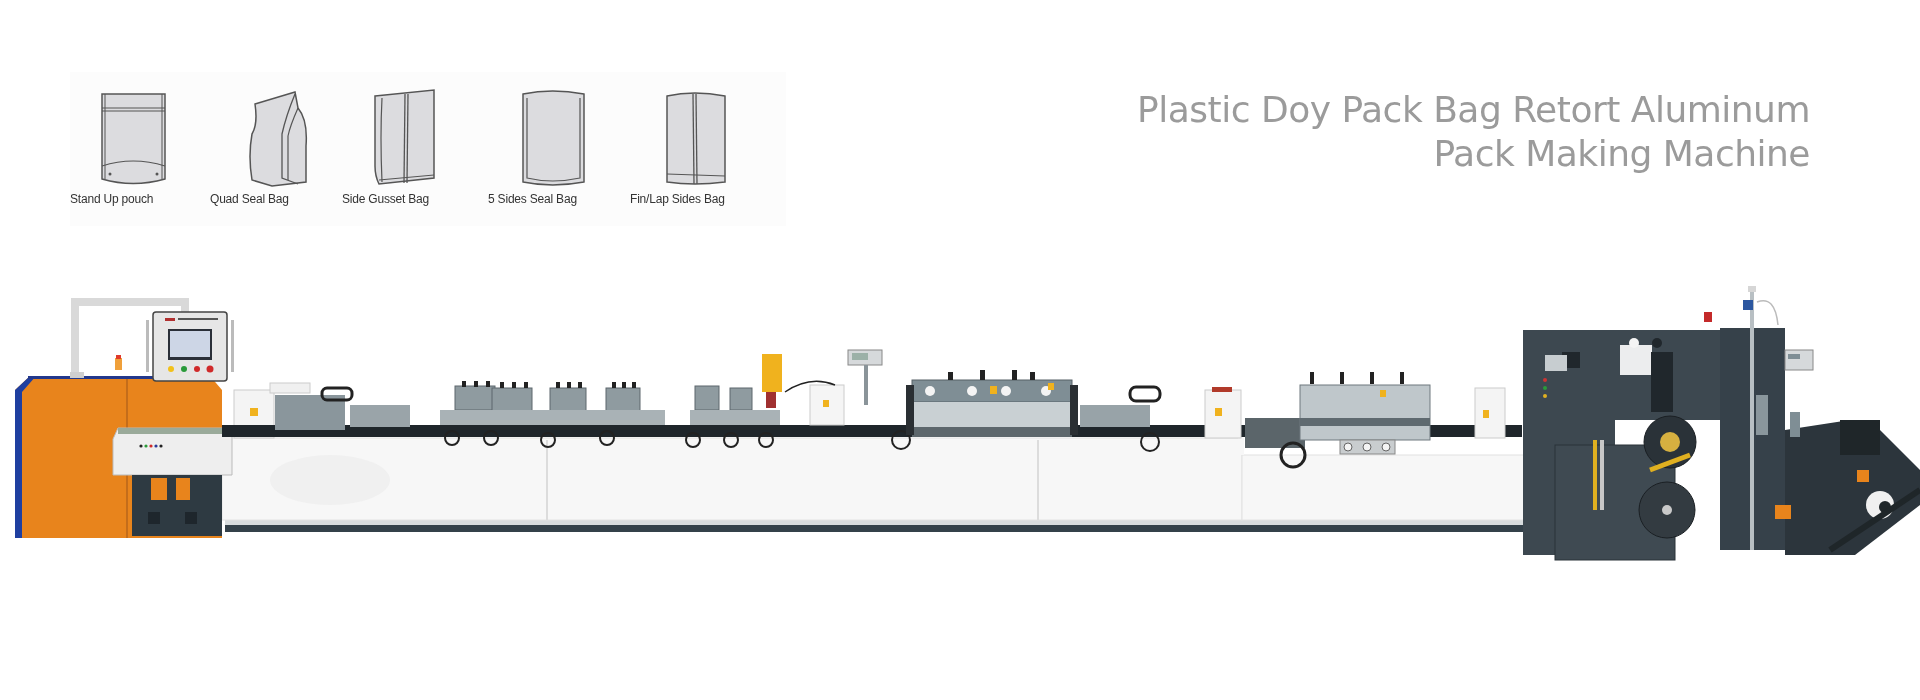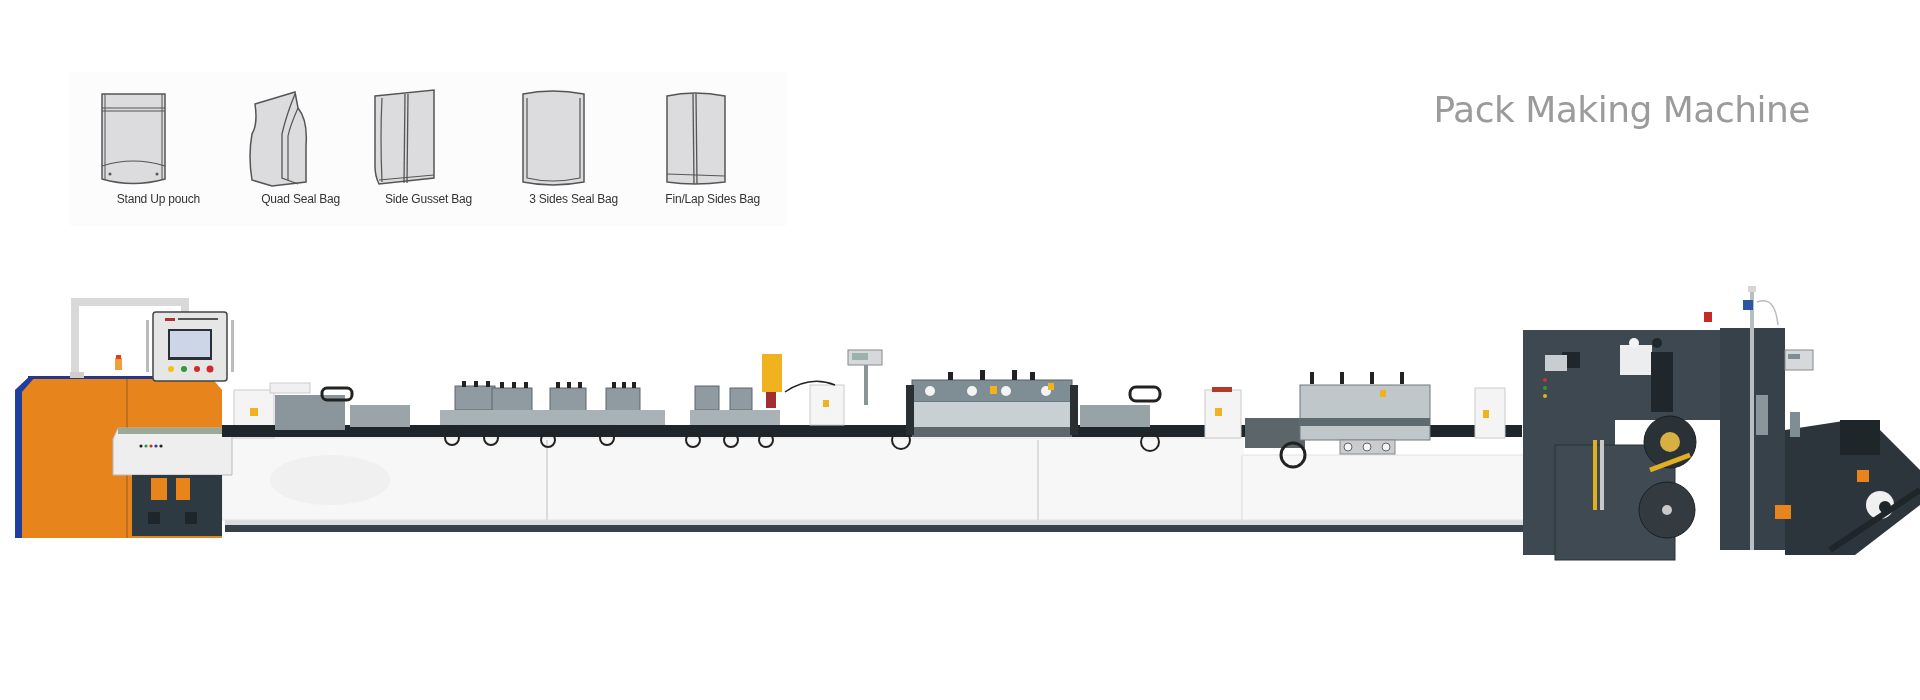--- a/index.html
+++ b/index.html
@@ -2,21 +2,21 @@
 <html><head>
 <meta charset="utf-8">
 <style>
   html,body{margin:0;padding:0;}
   body{width:1920px;height:700px;background:#ffffff;position:relative;overflow:hidden;font-family:"Liberation Sans",sans-serif;}
   .abs{position:absolute;}
   
   .bag-panel{position:absolute;left:70px;top:72px;width:716px;height:154px;background:#fcfcfc;}
   .bag{position:absolute;top:0;width:130px;height:154px;}
   .bag svg{position:absolute;left:0;top:14px;}
-  .bag-label{position:absolute;top:120px;left:0;width:100%;text-align:right;font-size:12px;color:#333;letter-spacing:-0.2px;}
+  .bag-label{position:absolute;top:120px;left:0;width:100%;text-align:left;font-size:12px;color:#333;letter-spacing:-0.2px;}
   
   .title{position:absolute;right:110px;top:88px;text-align:right;color:#9b9b9b;font-size:36px;line-height:44px;font-family:"DejaVu Sans",sans-serif;font-weight:normal;letter-spacing:-0.5px;}
 </style>
 </head>
 <body>
 
 <div class="bag-panel">
   <div class="bag" style="left:0px">
     <svg width="130" height="110">
       <path d="M32 8 L95 8 L95 93 Q63 102 32 93 Z" fill="#dcdcdf" stroke="#555" stroke-width="1.5"></path>
@@ -46,34 +46,35 @@
       <path d="M85 8 Q76 30 72 48 L72 92 L88 98" fill="none" stroke="#555" stroke-width="1.3"></path>
       <path d="M88 22 Q80 40 78 50 L78 94" fill="none" stroke="#555" stroke-width="1.2"></path>
     </svg>
     <div class="bag-label">Quad Seal Bag</div>
   </div>
   <div class="bag" style="left:418px">
     <svg width="130" height="110">
       <path d="M35 8 Q64 2 96 8 L96 96 Q64 102 35 96 Z" fill="#dcdcdf" stroke="#555" stroke-width="1.5"></path>
       <path d="M39 12 L39 92 Q64 98 92 92 L92 12" fill="none" stroke="#555" stroke-width="1.2"></path>
     </svg>
-    <div class="bag-label">3 Sides Seal Bag</div>
+    <div class="bag-label">5 Sides Seal Bag</div>
   </div>
   <div class="bag" style="left:560px">
     <svg width="130" height="110">
       <path d="M37 10 Q64 4 95 10 L95 96 Q64 100 37 96 Z" fill="#dcdcdf" stroke="#555" stroke-width="1.5"></path>
       <line x1="63" y1="8" x2="64" y2="98" stroke="#555" stroke-width="1.3"></line>
       <line x1="66" y1="8" x2="67" y2="98" stroke="#555" stroke-width="1.3"></line>
       <line x1="37" y1="88" x2="95" y2="90" stroke="#555" stroke-width="1"></line>
     </svg>
     <div class="bag-label">Fin/Lap Sides Bag</div>
   </div>
 </div>
 
 <div class="title">
+  <div>Plastic Doy Pack Bag Retort Aluminum</div>
   <div>Pack Making Machine</div>
 </div>
 
 <svg class="abs" style="left:0;top:0" width="1920" height="700">
 
   <g>
     <rect x="225" y="518" width="1300" height="7" fill="#d8dcde"></rect>
     <rect x="225" y="525" width="1300" height="7" fill="#34414a"></rect>
   </g>
 

